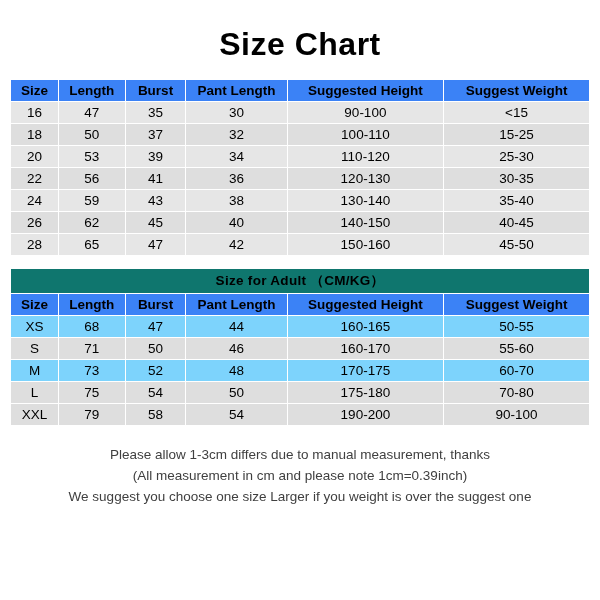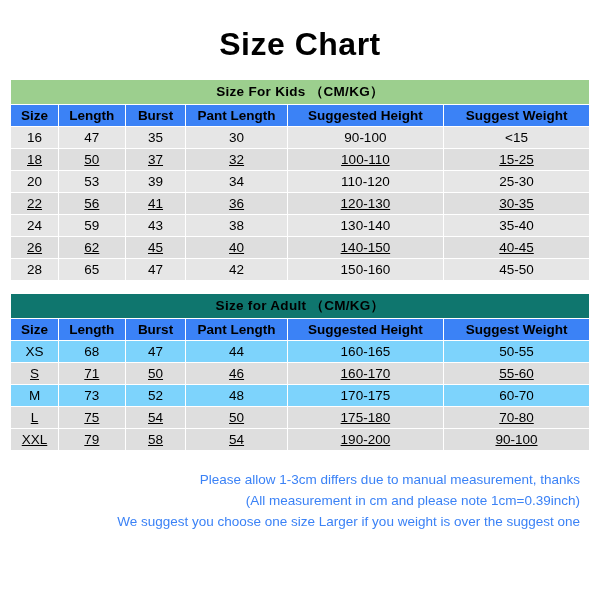--- a/index.html
+++ b/index.html
@@ -57,41 +57,40 @@
     font-weight: bold;
     font-size: 13.5px;
     padding: 4px 2px;
   }
   .data-row td {
     background: #e6e6e6;
     font-size: 13.5px;
   }
   .data-row.alt td {
     background: #dedede;
-    text-decoration: underline;
   }
   .adult .band-row td {
     background: #0f766e;
   }
   .adult .data-row td {
     background: #7dd3fc;
   }
   .adult .data-row.alt td {
     background: #dedede;
   }
   .spacer {
     height: 12px;
   }
   .notes {
     width: 560px;
     margin: 18px auto 0 auto;
-    text-align: right;
+    text-align: center;
     font-size: 13.5px;
     line-height: 21px;
-    color: #3b82f6;
+    color: #404040;
   }
   .notes div {
     white-space: nowrap;
   }
   col.c0 { width: 8.3%; }
   col.c1 { width: 11.5%; }
   col.c2 { width: 10.5%; }
   col.c3 { width: 17.5%; }
   col.c4 { width: 27%; }
   col.c5 { width: 25.2%; }
@@ -107,23 +106,20 @@
     <table class="size-table kids">
       <colgroup>
         <col class="c0">
           <col class="c1">
           <col class="c2">
           <col class="c3">
           <col class="c4">
           <col class="c5">
       </colgroup>
       <tbody>
-        <tr class="band-row">
-          <td colspan="6">Size For Kids （CM/KG）</td>
-        </tr>
         <tr class="head-row">
           <td>Size</td>
           <td>Length</td>
           <td>Burst</td>
           <td>Pant Length</td>
           <td>Suggested Height</td>
           <td>Suggest Weight</td>
         </tr>
         <tr class="data-row">
           <td>16</td>

